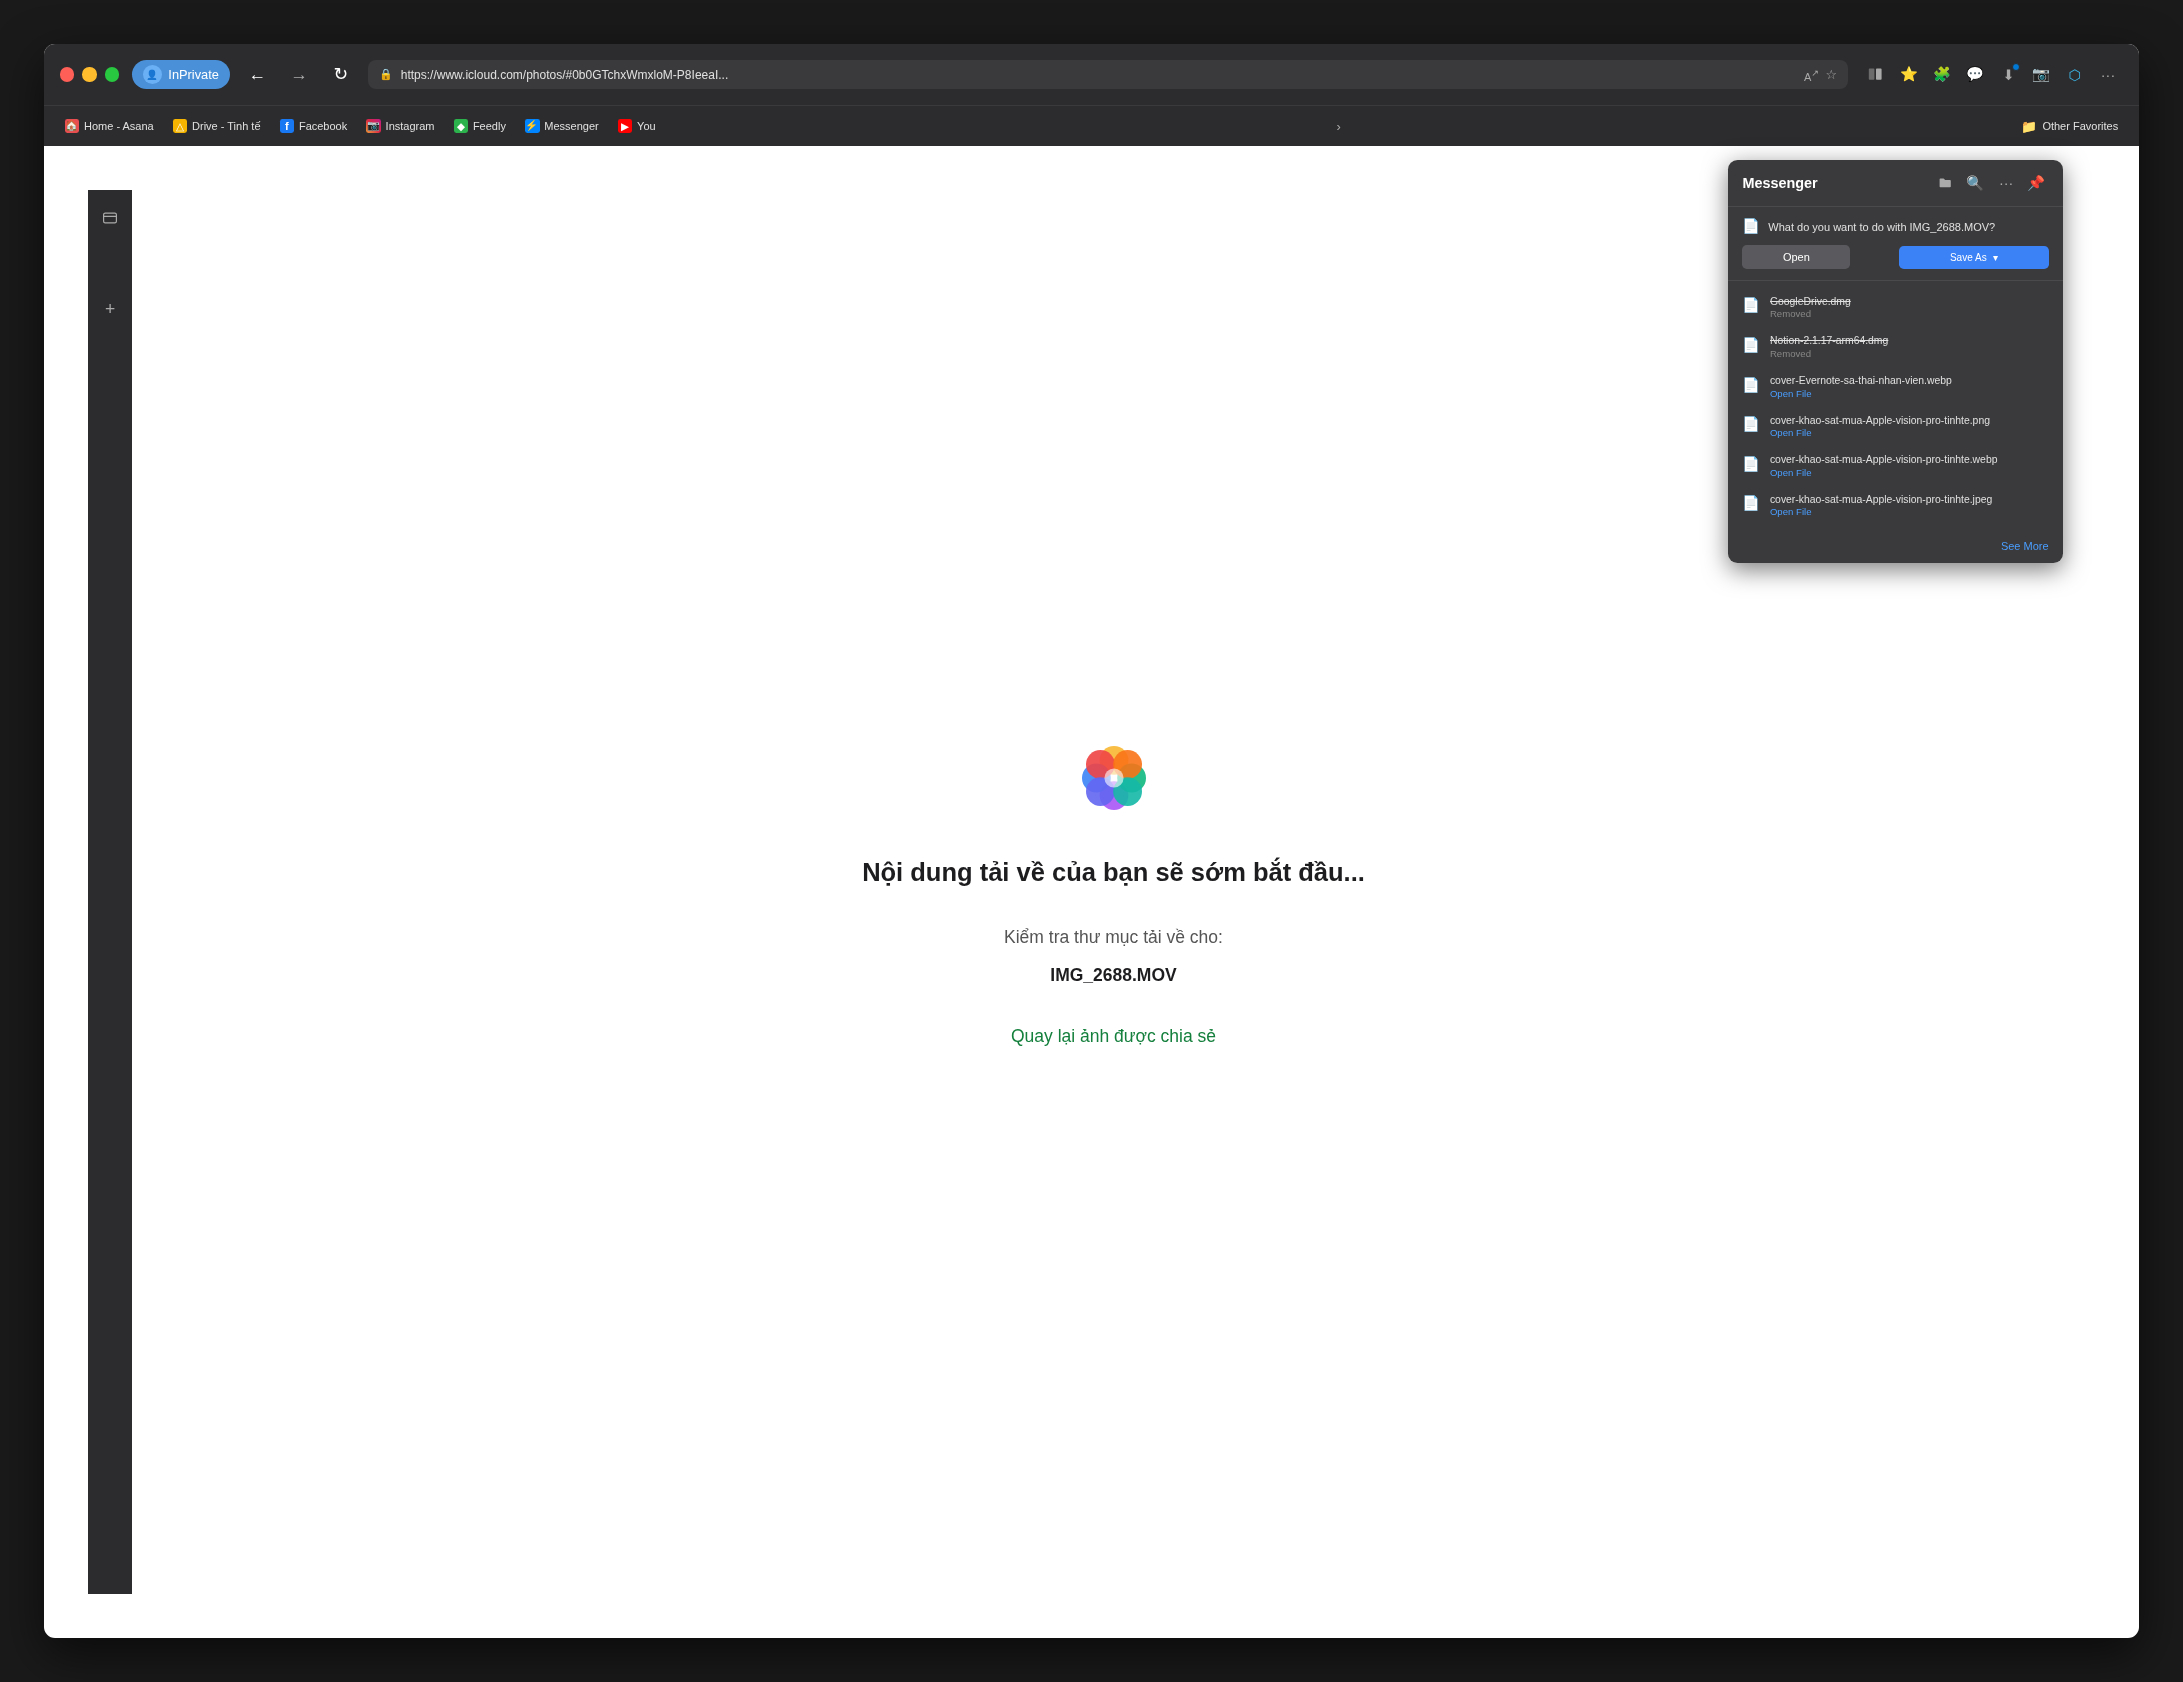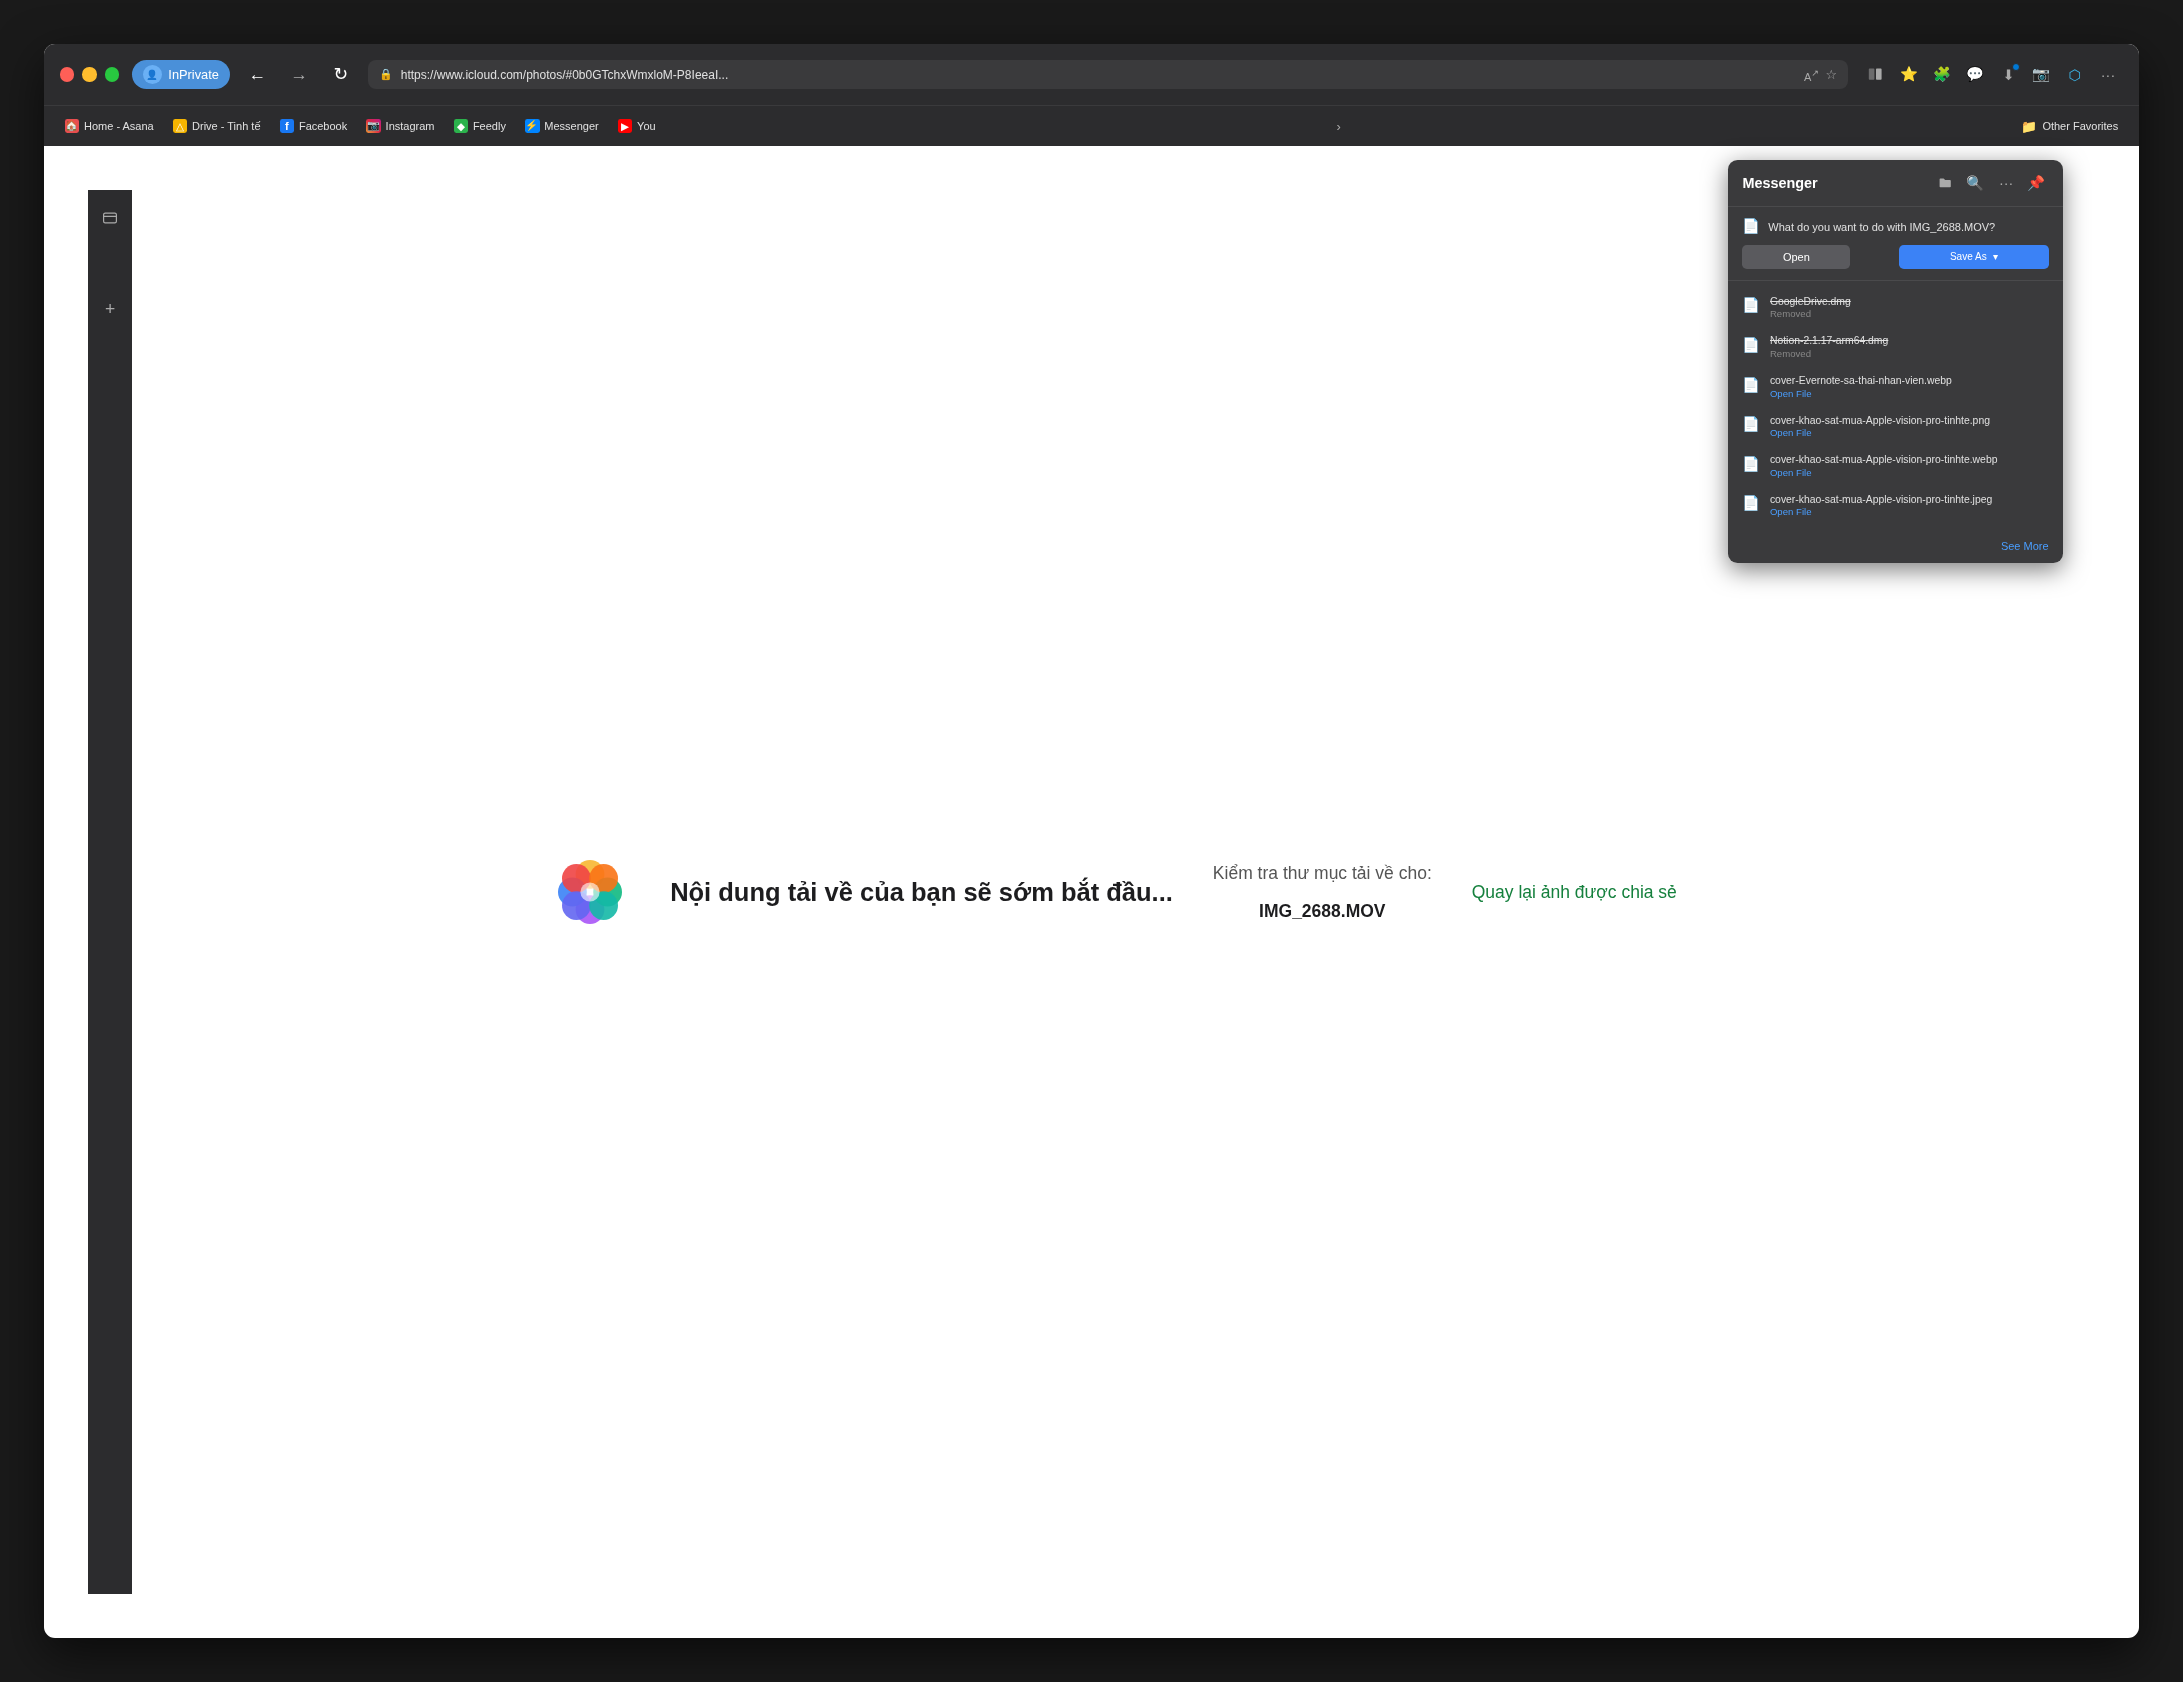--- a/index.html
+++ b/index.html
@@ -211,21 +211,21 @@
 
     
     .page-content {
       position: absolute;
       top: 146px;
       left: 88px;
       right: 44px;
       bottom: 44px;
       background: #ffffff;
       display: flex;
-      flex-direction: row;
+      flex-direction: column;
       align-items: center;
       justify-content: center;
       gap: 40px;
     }
 
     .download-main-text {
       font-size: 25.5px;
       font-weight: 600;
       color: #1d1d1f;
       text-align: center;
@@ -310,20 +310,21 @@
       align-items: center;
       gap: 8px;
     }
     .cd-file-icon {
       color: #aaa;
       font-size: 14.4px;
     }
     .cd-actions {
       display: flex;
       gap: 21px;
+      align-items: flex-end;
     }
     .cd-btn-open {
       flex: 1;
       background: #5a5a5e;
       border: none;
       color: #fff;
       padding: 6.4px 12.8px;
       border-radius: 4.8px;
       font-size: 11px;
       cursor: pointer;

